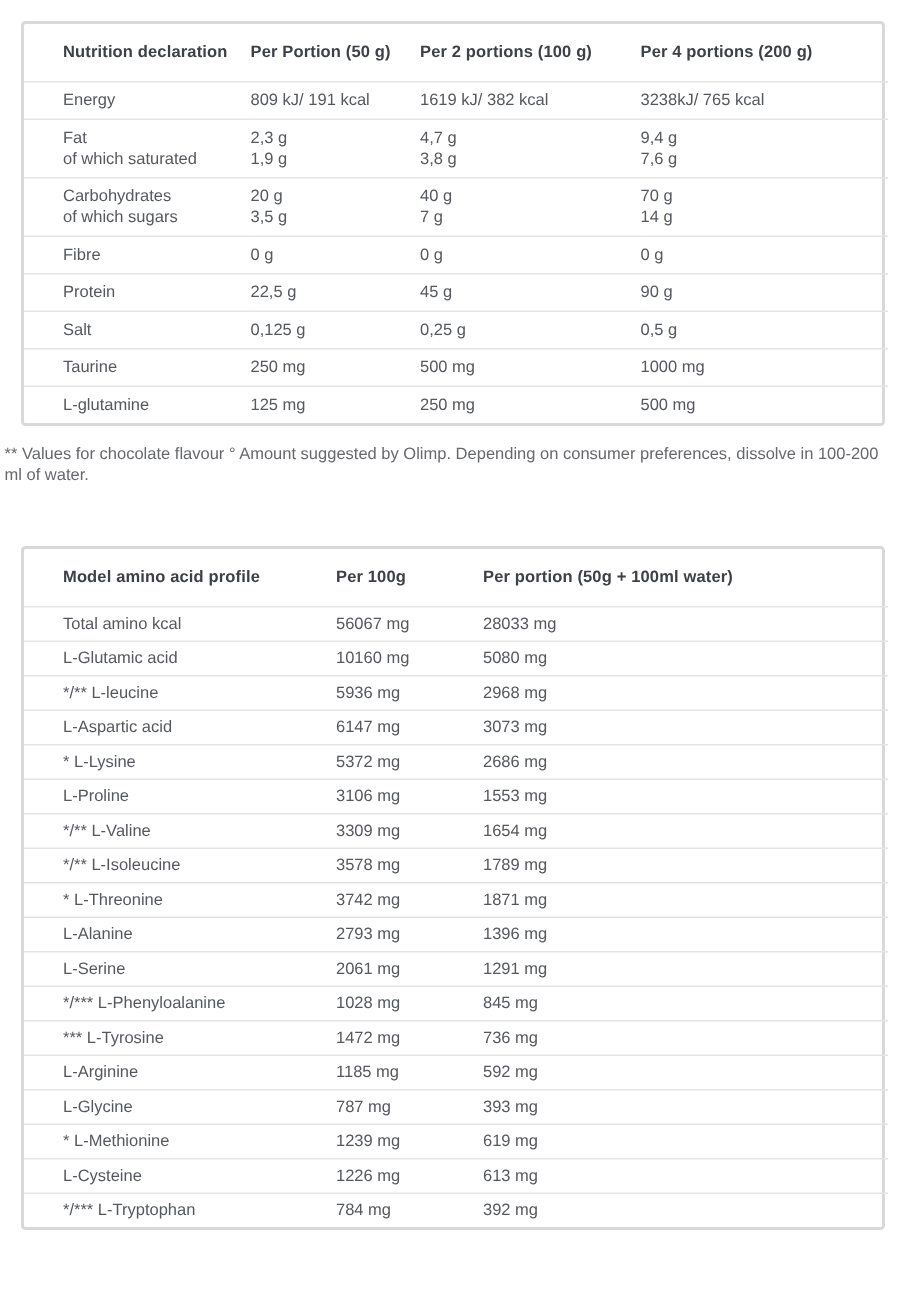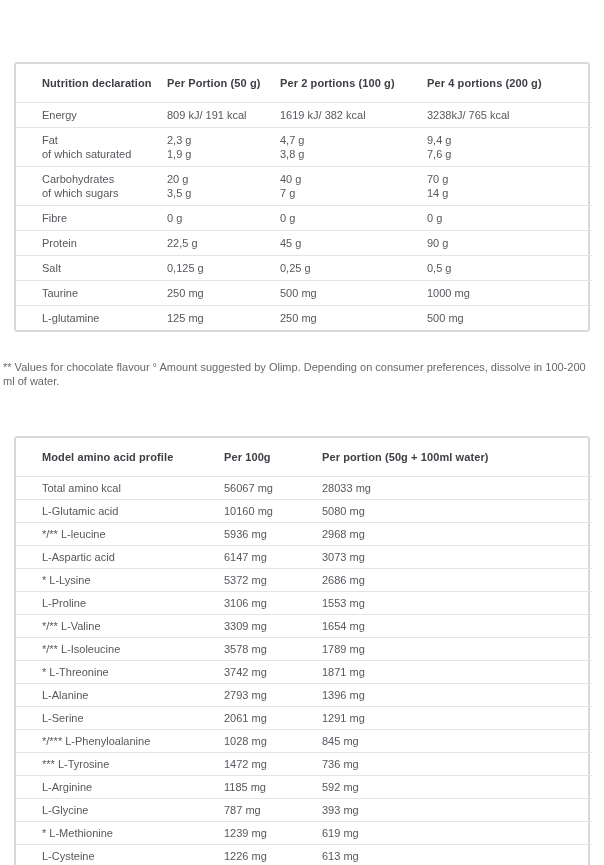--- a/index.html
+++ b/index.html
@@ -12,21 +12,20 @@
     width: 604px;
     height: 865px;
     box-sizing: border-box;
     padding: 14px;
     background: #ffffff;
   }
   .table-card {
     border: 2px solid #d8d9da;
     border-radius: 3px;
     background: #ffffff;
-    margin-top: 48px;
   }
   table {
     width: 100%;
     border-collapse: collapse;
     table-layout: fixed;
   }
   th {
     text-align: left;
     font-size: 11px;
     font-weight: bold;
@@ -49,21 +48,21 @@
     padding-left: 26px;
   }
   .amino td {
     padding-top: 4px;
     padding-bottom: 4px;
   }
   .footnote {
     font-size: 11px;
     color: #66686c;
     line-height: 14px;
-    margin: 28px 0 40px -11px;
+    margin: 12px 0 40px -11px;
   }
 </style>
 </head>
 <body>
 
 <div class="page">
 
   <section class="table-card">
     <table>
       <colgroup>

